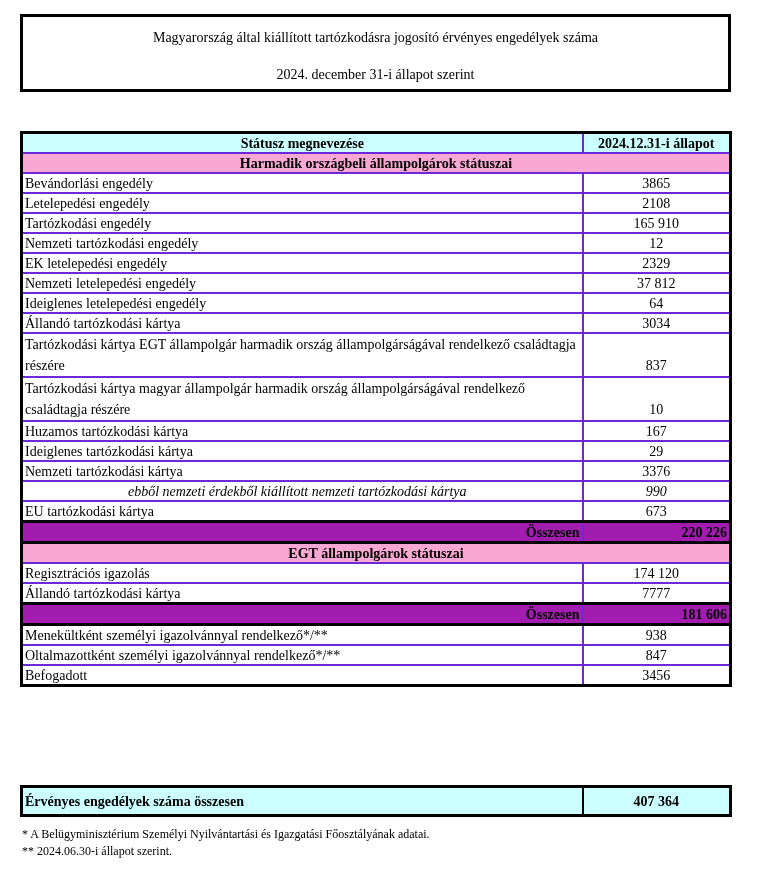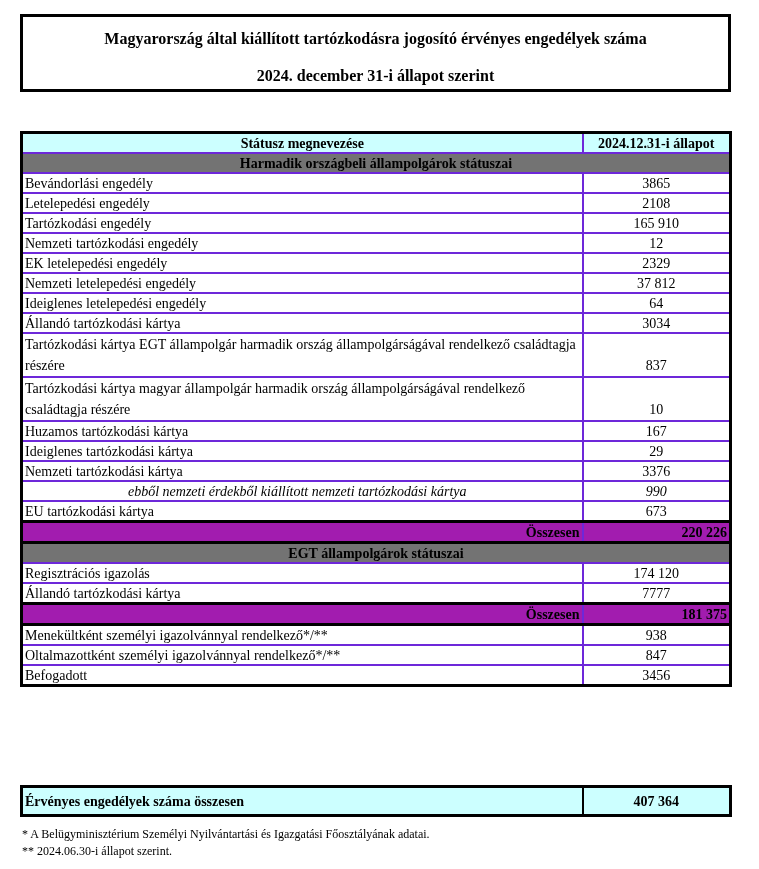--- a/index.html
+++ b/index.html
@@ -3,38 +3,38 @@
   <meta charset="utf-8">
   <style>
     html, body { margin: 0; padding: 0; background: #ffffff; }
     body {
       width: 759px; height: 869px; position: relative; overflow: hidden;
       font-family: "Liberation Serif", serif; color: #000;
     }
     .title-box {
       position: absolute; left: 20px; top: 14px; width: 705px; height: 72px;
       border: 3px solid #000; box-sizing: content-box; text-align: center;
-      font-weight: bold; font-size: 16px;
+      font-weight: normal; font-size: 14px;
     }
     .title-box .l1 { position: absolute; top: 13px; left: 0; right: 0; }
     .title-box .l2 { position: absolute; top: 50px; left: 0; right: 0; }
 
     table.main {
       position: absolute; left: 20px; top: 131px; width: 709px;
       border-collapse: collapse; border: 3px solid #000; table-layout: fixed;
       font-size: 14px;
     }
     table.main td, table.main th {
       border: 2px solid #6d28d9; padding: 0 2px; height: 18px; line-height: 17px;
       overflow: hidden; white-space: nowrap;
     }
     table.main col.c1 { width: 561px; }
     table.main col.c2 { width: 148px; }
     .hdr th { background: #ccffff; height: 50px; font-weight: bold; border-bottom: 3px solid #000; }
-    .section td { text-align: center; font-weight: bold; background: #737373; margin-top: 17px; }
+    .section td { text-align: center; font-weight: bold; background: #f9a8d4; margin-top: 17px; }
     td.val { text-align: center; }
     tr.twoline td { height: 40px; white-space: normal; vertical-align: bottom; line-height: 21px; }
     tr.twoline td.lbl { vertical-align: top; }
     tr.sub td.lbl { text-align: center; font-style: italic; padding-right: 12px; }
     tr.sub td.val { font-style: italic; }
     tr.total td { background: #a21caf; font-weight: bold; border-top: 3px solid #000; border-bottom: 3px solid #000; text-align: right; }
 
     table.grand {
       position: absolute; left: 20px; top: 785px; width: 709px;
       border-collapse: collapse; border: 3px solid #000; table-layout: fixed;
@@ -137,21 +137,21 @@
   <tr>
         <td class="lbl">Regisztrációs igazolás</td>
         <td class="val">174 120</td>
       </tr>
   <tr>
         <td class="lbl">Állandó tartózkodási kártya</td>
         <td class="val">7777</td>
       </tr>
   <tr class="total">
     <td class="lbl">Összesen</td>
-    <td class="val">181 375</td>
+    <td class="val">181 606</td>
   </tr>
   <tr>
         <td class="lbl">Menekültként személyi igazolvánnyal rendelkező*/**</td>
         <td class="val">938</td>
       </tr>
   <tr>
         <td class="lbl">Oltalmazottként személyi igazolvánnyal rendelkező*/**</td>
         <td class="val">847</td>
       </tr>
   <tr>

